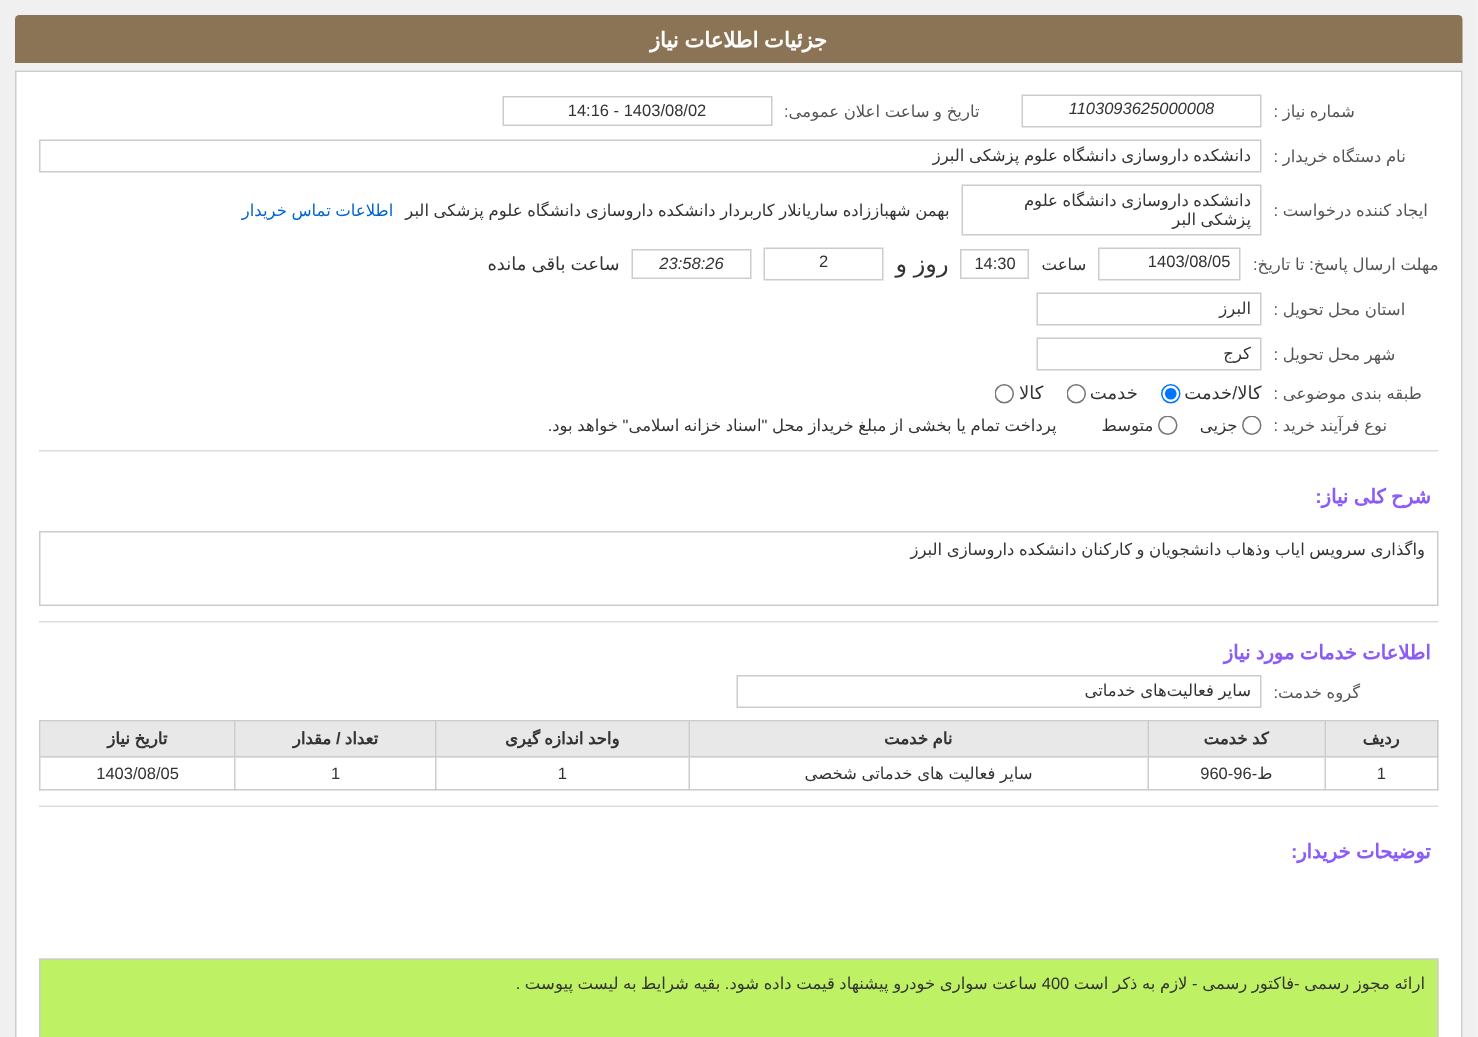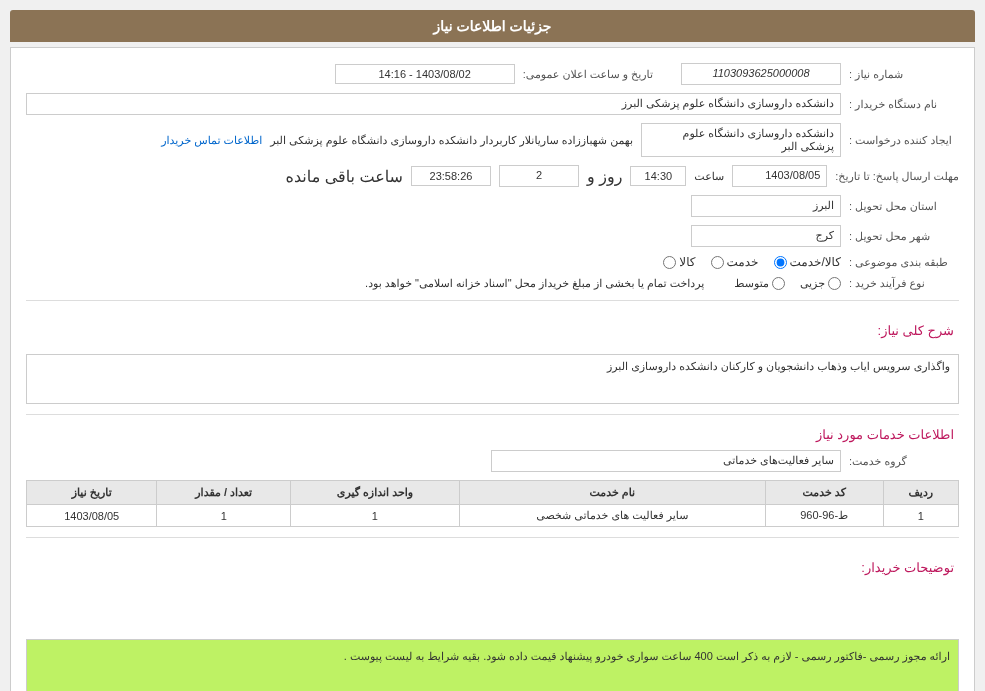--- a/index.html
+++ b/index.html
@@ -25,23 +25,23 @@
       font-weight: bold;
       border-radius: 3px 3px 0 0;
       margin-bottom: 5px;
     }
     .main-content {
       background: white;
       border: 1px solid #ccc;
       padding: 15px;
     }
     .section-title {
-      color: #be185d;
+      color: #8b5cf6;
       font-size: 13px;
-      font-weight: normal;
+      font-weight: bold;
       margin: 12px 0 8px 0;
       padding-right: 5px;
     }
     .label {
       color: #555;
       font-size: 11px;
       white-space: nowrap;
       min-width: 110px;
       text-align: left;
     }
@@ -87,21 +87,21 @@
       font-size: 11px;
       min-height: 22px;
       width: 80px;
       text-align: center;
     }
     .time-box {
       border: 1px solid #ccc;
       padding: 3px 6px;
       background: white;
       font-size: 11px;
-      width: 56px;
+      width: 46px;
       text-align: center;
     }
     .radio-group {
       display: flex;
       gap: 15px;
       align-items: center;
       flex-direction: row-reverse;
     }
     .radio-item {
       display: flex;
@@ -215,22 +215,22 @@
       <a class="inline-link" href="#">اطلاعات تماس خریدار</a>
     </div>
 
     <div class="row-flex">
       <span class="label">مهلت ارسال پاسخ: تا تاریخ:</span>
       <div class="value-box" style="width:95px;">1403/08/05</div>
       <span style="font-size:11px;">ساعت</span>
       <div class="time-box">14:30</div>
       <span style="font-size:16px;">روز و</span>
       <div class="small-box">2</div>
-      <div class="time-box" style="width:80px;">23:58:26</div>
-      <span style="font-size:16px;">ساعت باقی مانده</span>
+      <div class="time-box" style="width:80px;font-style:italic;">23:58:26</div>
+      <span style="font-size:12px;">ساعت باقی مانده</span>
     </div>
 
     <div class="row-flex">
       <span class="label">استان محل تحویل :</span>
       <div class="value-box" style="width:150px;">البرز</div>
     </div>
 
     <div class="row-flex">
       <span class="label">شهر محل تحویل :</span>
       <div class="value-box" style="width:150px;">کرج</div>

